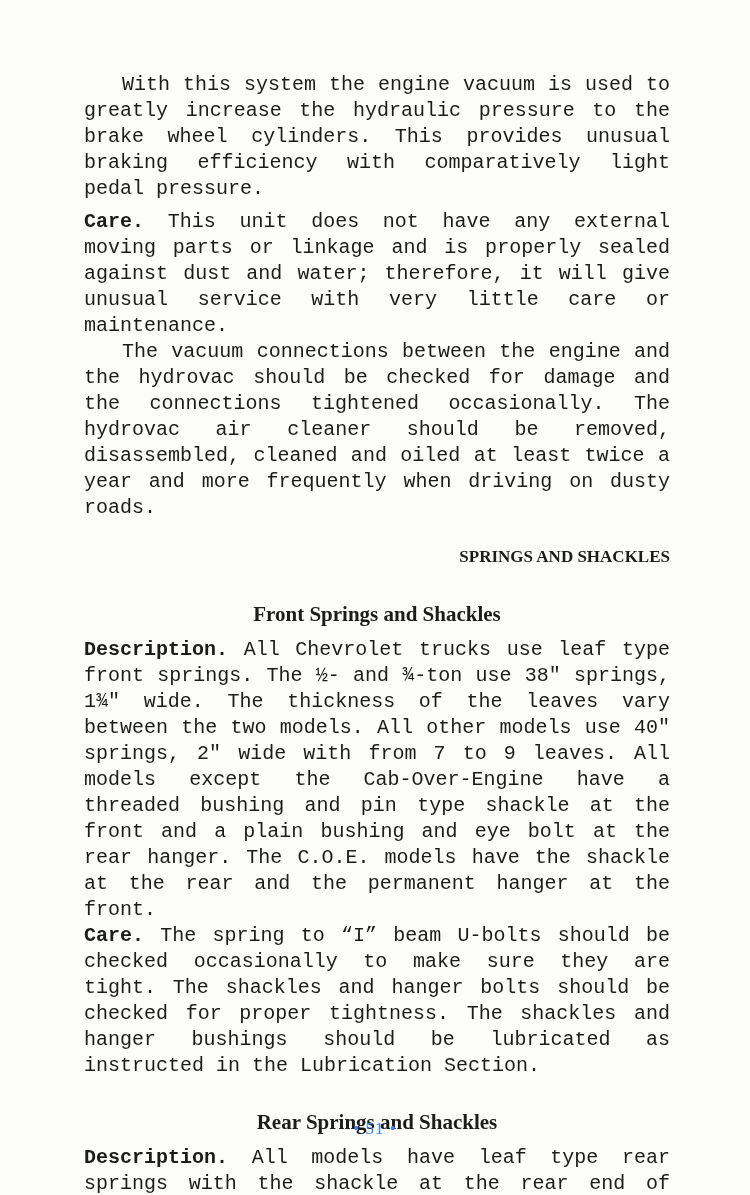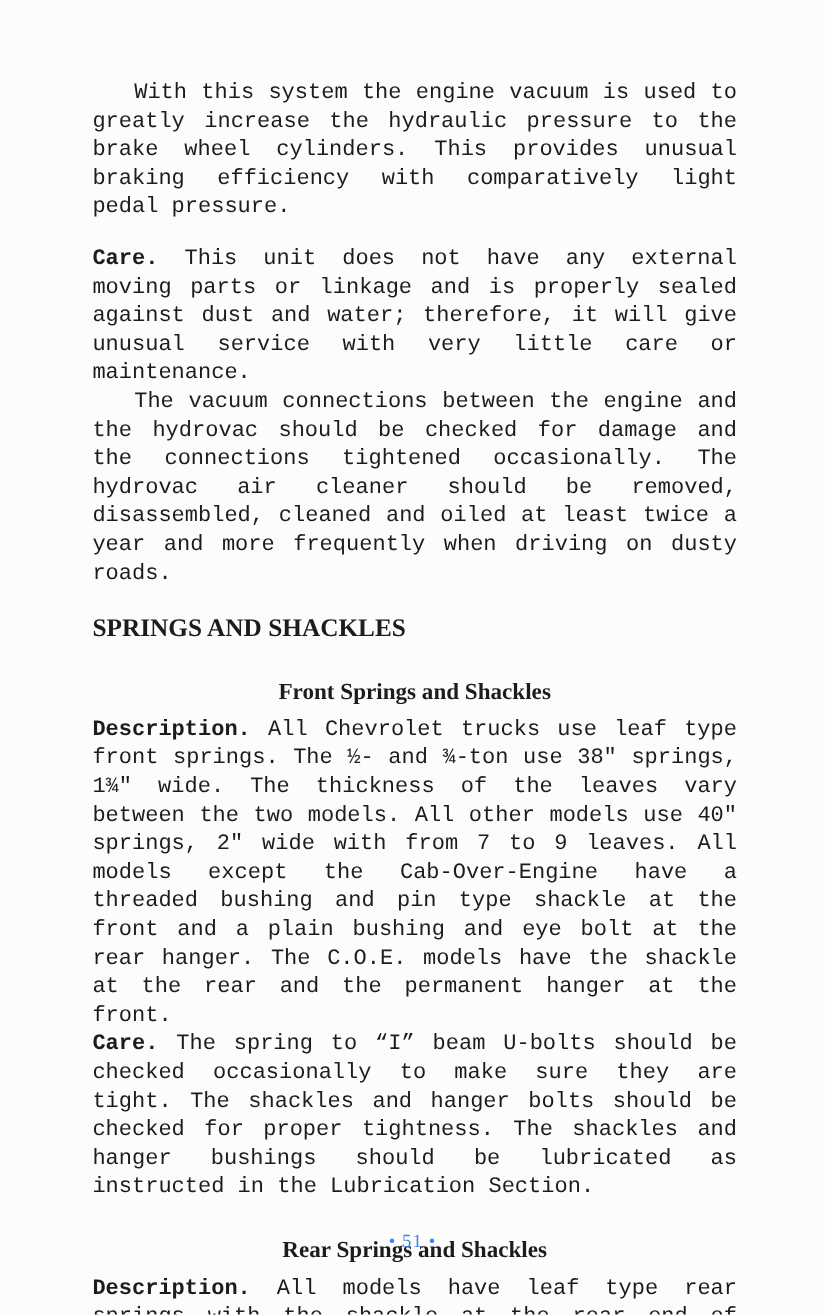--- a/index.html
+++ b/index.html
@@ -24,26 +24,26 @@
     width: 586px;
   }
   p.para {
     margin: 0;
     font-size: 20px;
     line-height: 26px;
     text-align: justify;
     font-family: Liberation Mono, monospace;
   }
   p.indent { text-indent: 38px; }
-  p.gap { margin-top: 21px; }
+  p.gap { margin-top: 7px; }
   p.para strong { font-weight: bold; }
   .h1 {
-    font-size: 23px;
+    font-size: 17px;
     font-weight: bold;
-    text-align: left;
+    text-align: right;
     margin: 22px 0 6px 0;
     line-height: 28px;
   }
   .h2 {
     font-size: 21px;
     font-weight: bold;
     text-align: center;
     margin: 30px 0 10px 0;
     line-height: 26px;
   }

